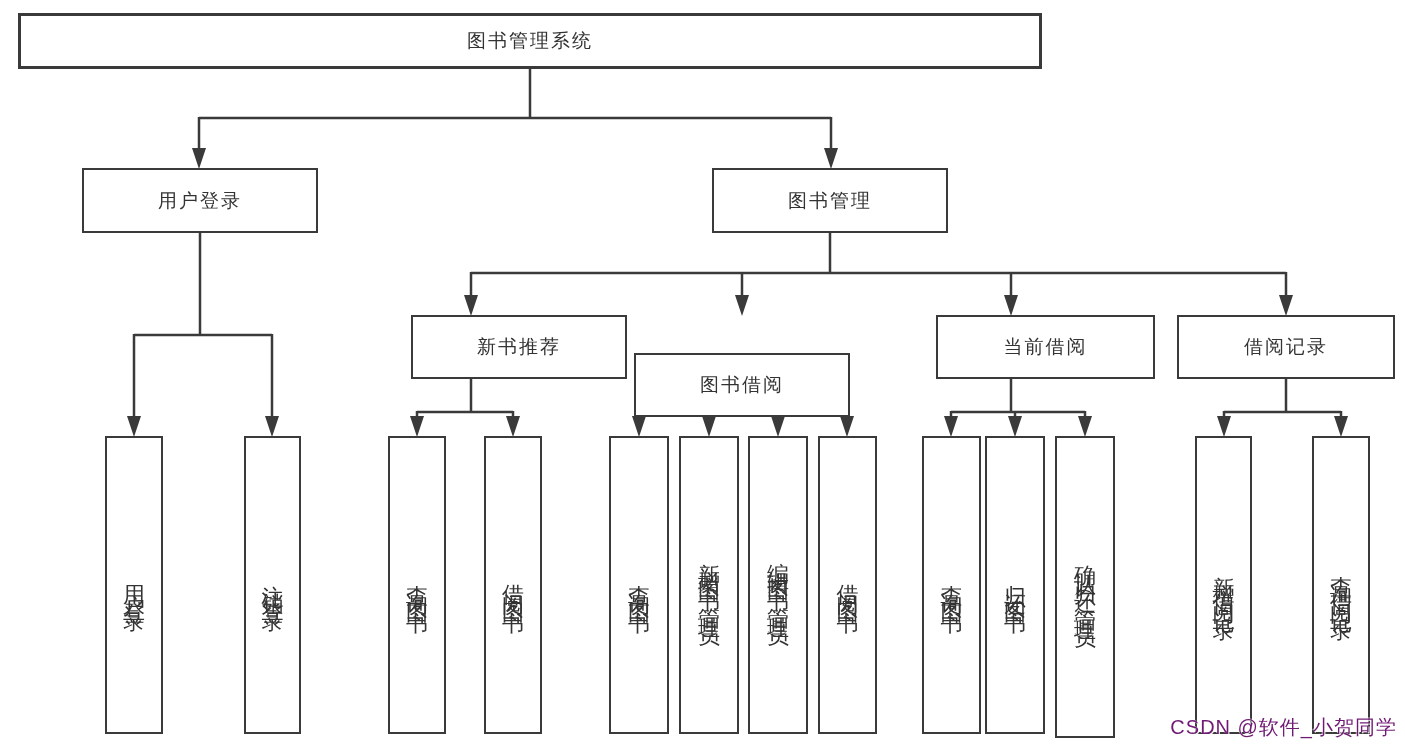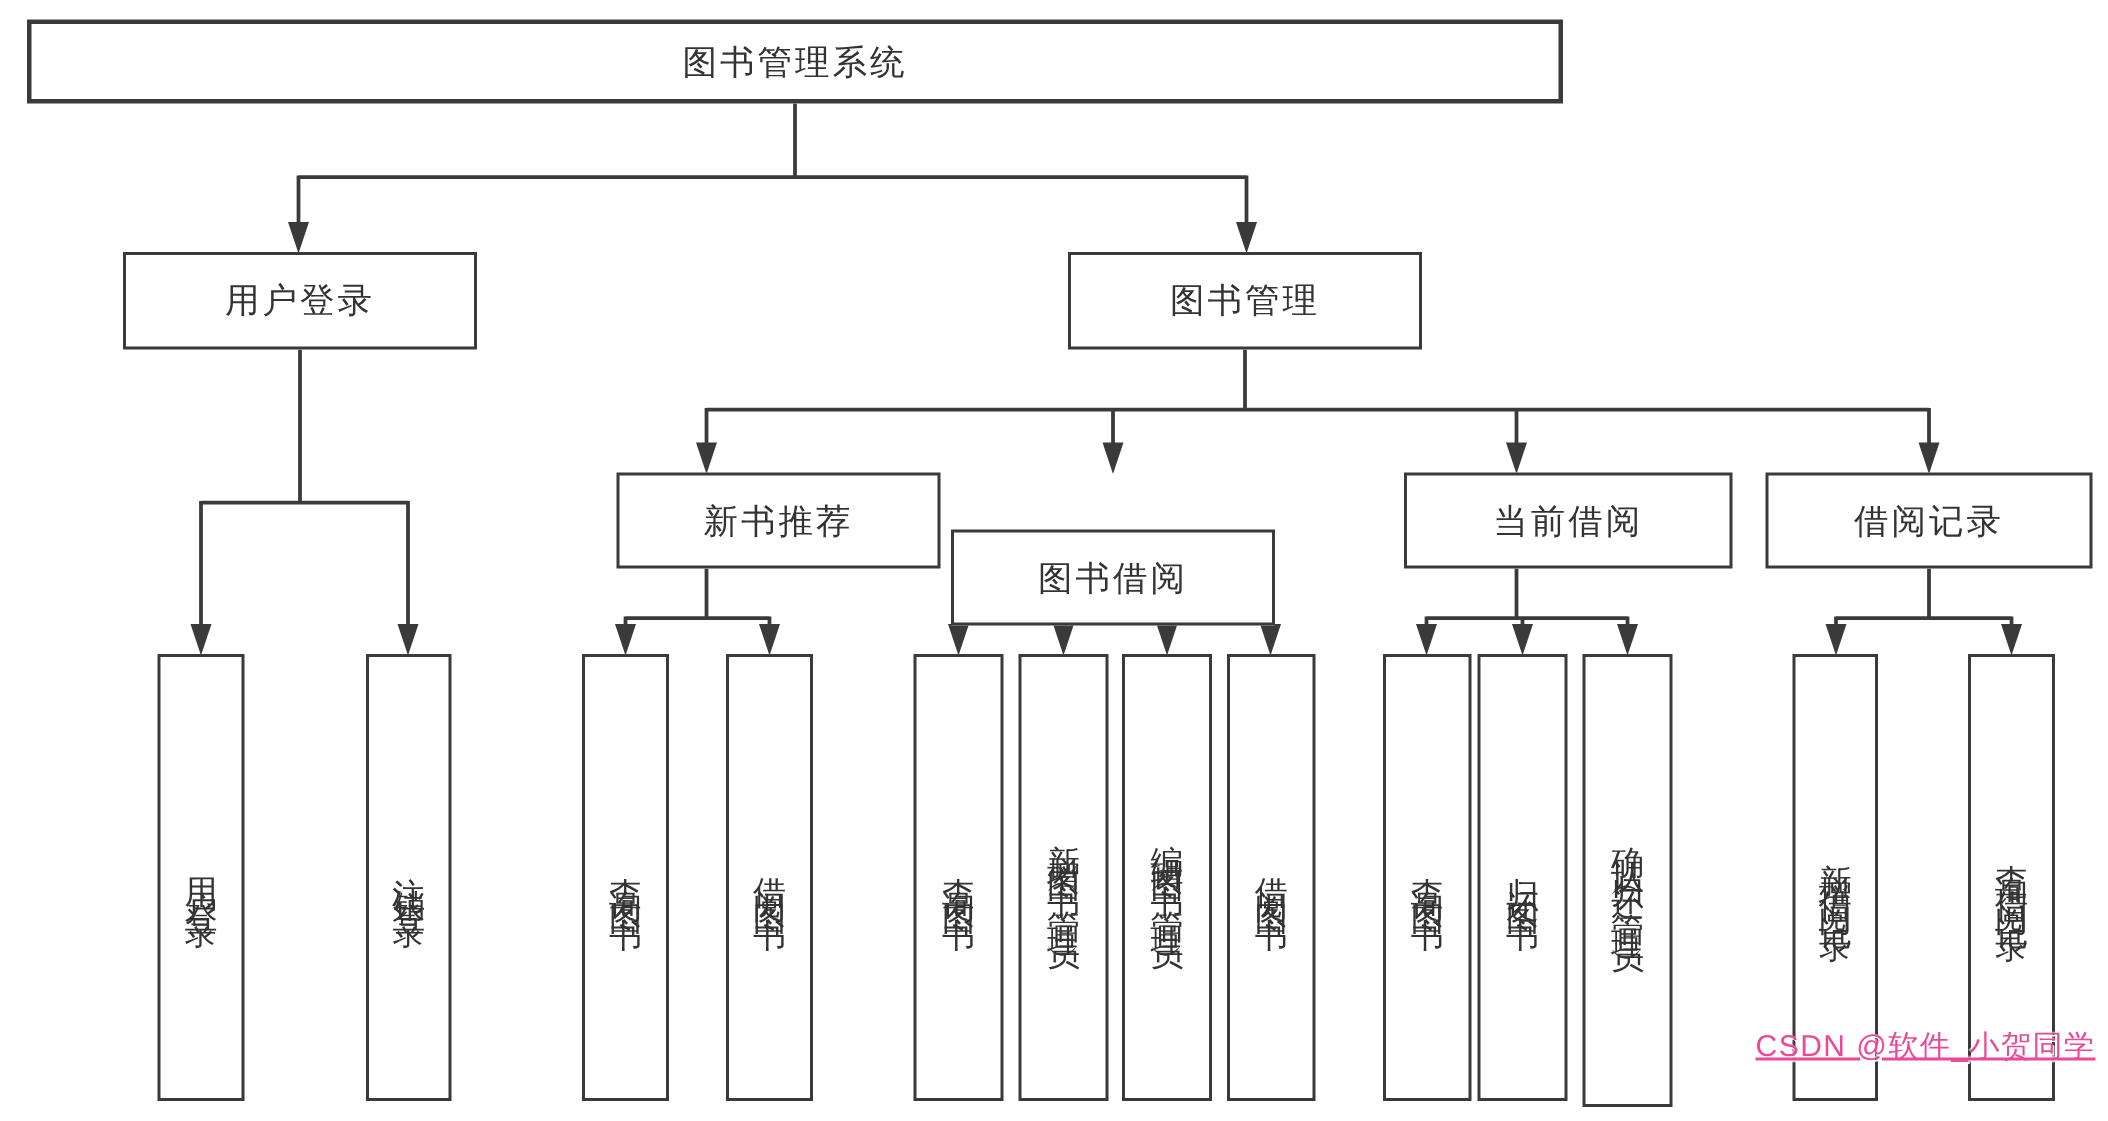--- a/index.html
+++ b/index.html
@@ -16,43 +16,42 @@
     box-sizing:border-box;
     background:#ffffff;
     border:2.5px solid #3a3a3a;
     display:flex;
     align-items:center;
     justify-content:center;
     color:#333333;
   }
   .box.root{border-width:3px;}
   .hbox span{
-    font-size:23px;
+    font-size:19px;
     letter-spacing:2px;
     color:#333333;
     white-space:nowrap;
   }
   .vbox span{
     writing-mode:vertical-rl;
     font-size:22px;
     letter-spacing:9px;
     line-height:1;
     color:#333333;
     white-space:nowrap;
   }
   .watermark{
     position:absolute;
     right:8px;
-    top:684px;
+    top:714px;
     font-size:20px;
     letter-spacing:1px;
-    color:#ec4899;
+    color:#701a75;
     text-shadow:1px 1px 0 rgba(255,255,255,0.95), -1px -1px 0 rgba(255,255,255,0.6);
     white-space:nowrap;
-    text-decoration:underline;
   }
 </style>
 </head>
 <body>
 
 <div id="canvas">
 
   <svg id="connectors" viewBox="0 0 1405 747" xmlns="http://www.w3.org/2000/svg">
     <g stroke="#3a3a3a" stroke-width="2.5" fill="none">
 

